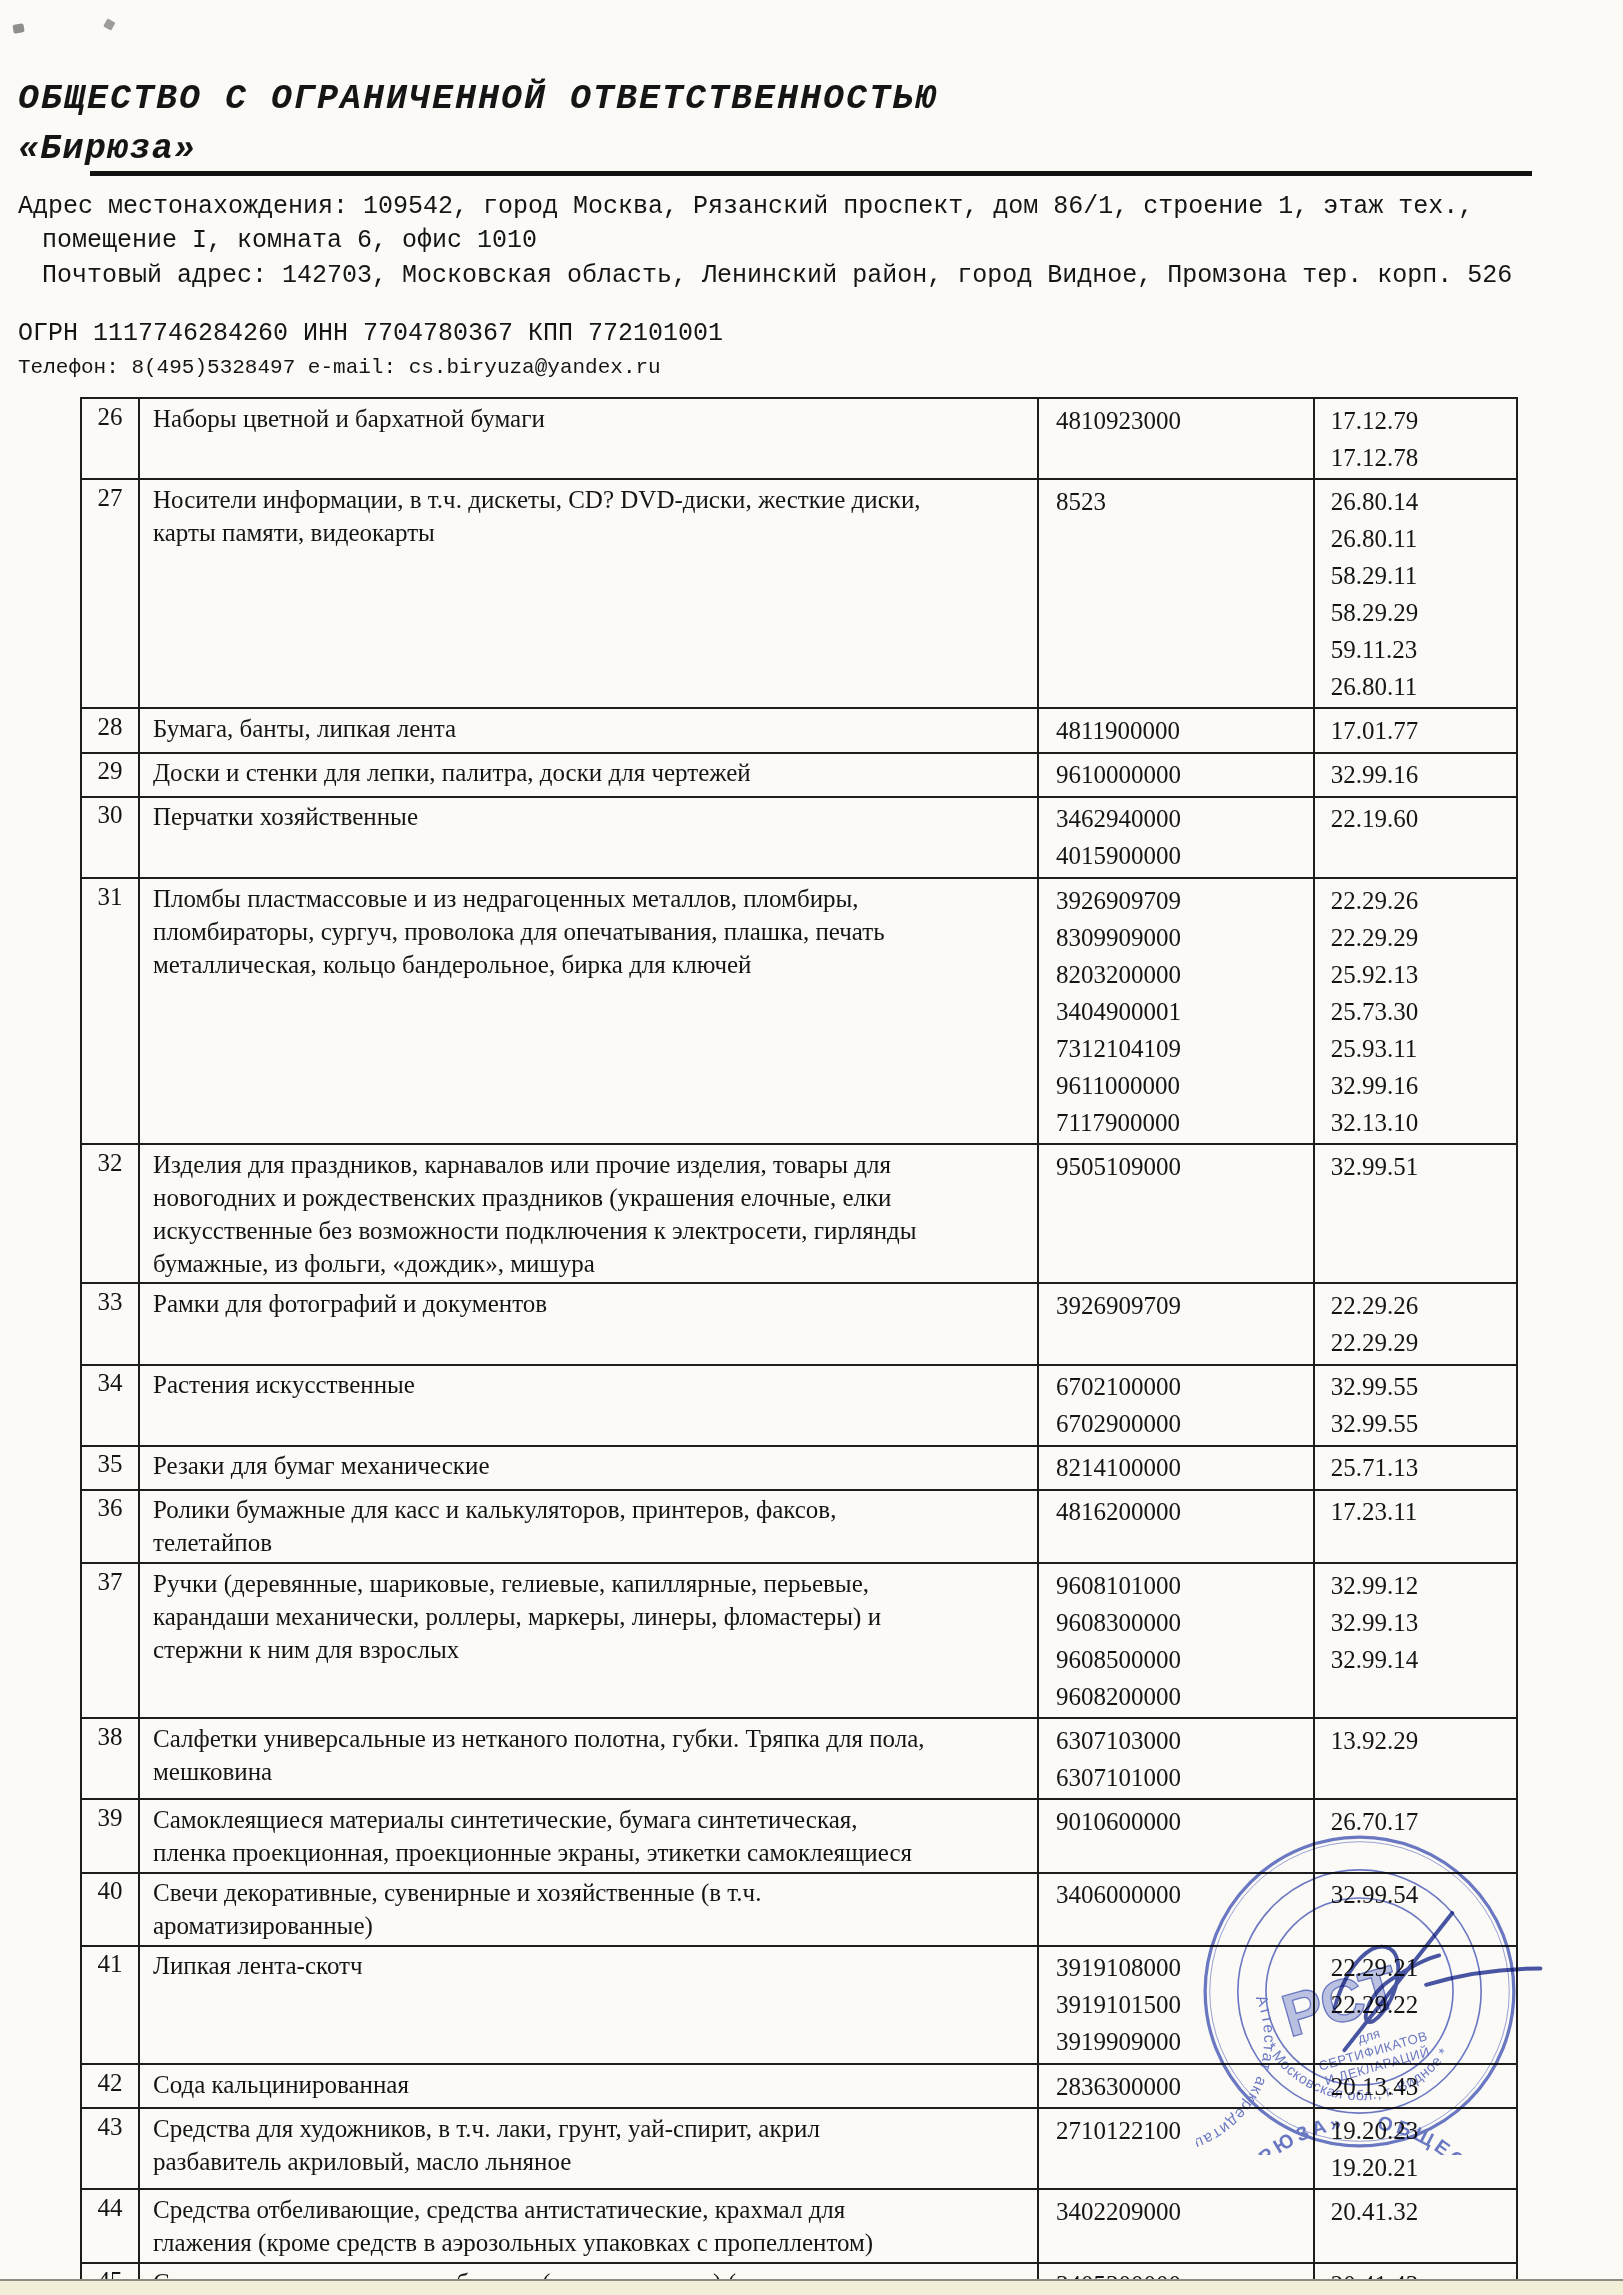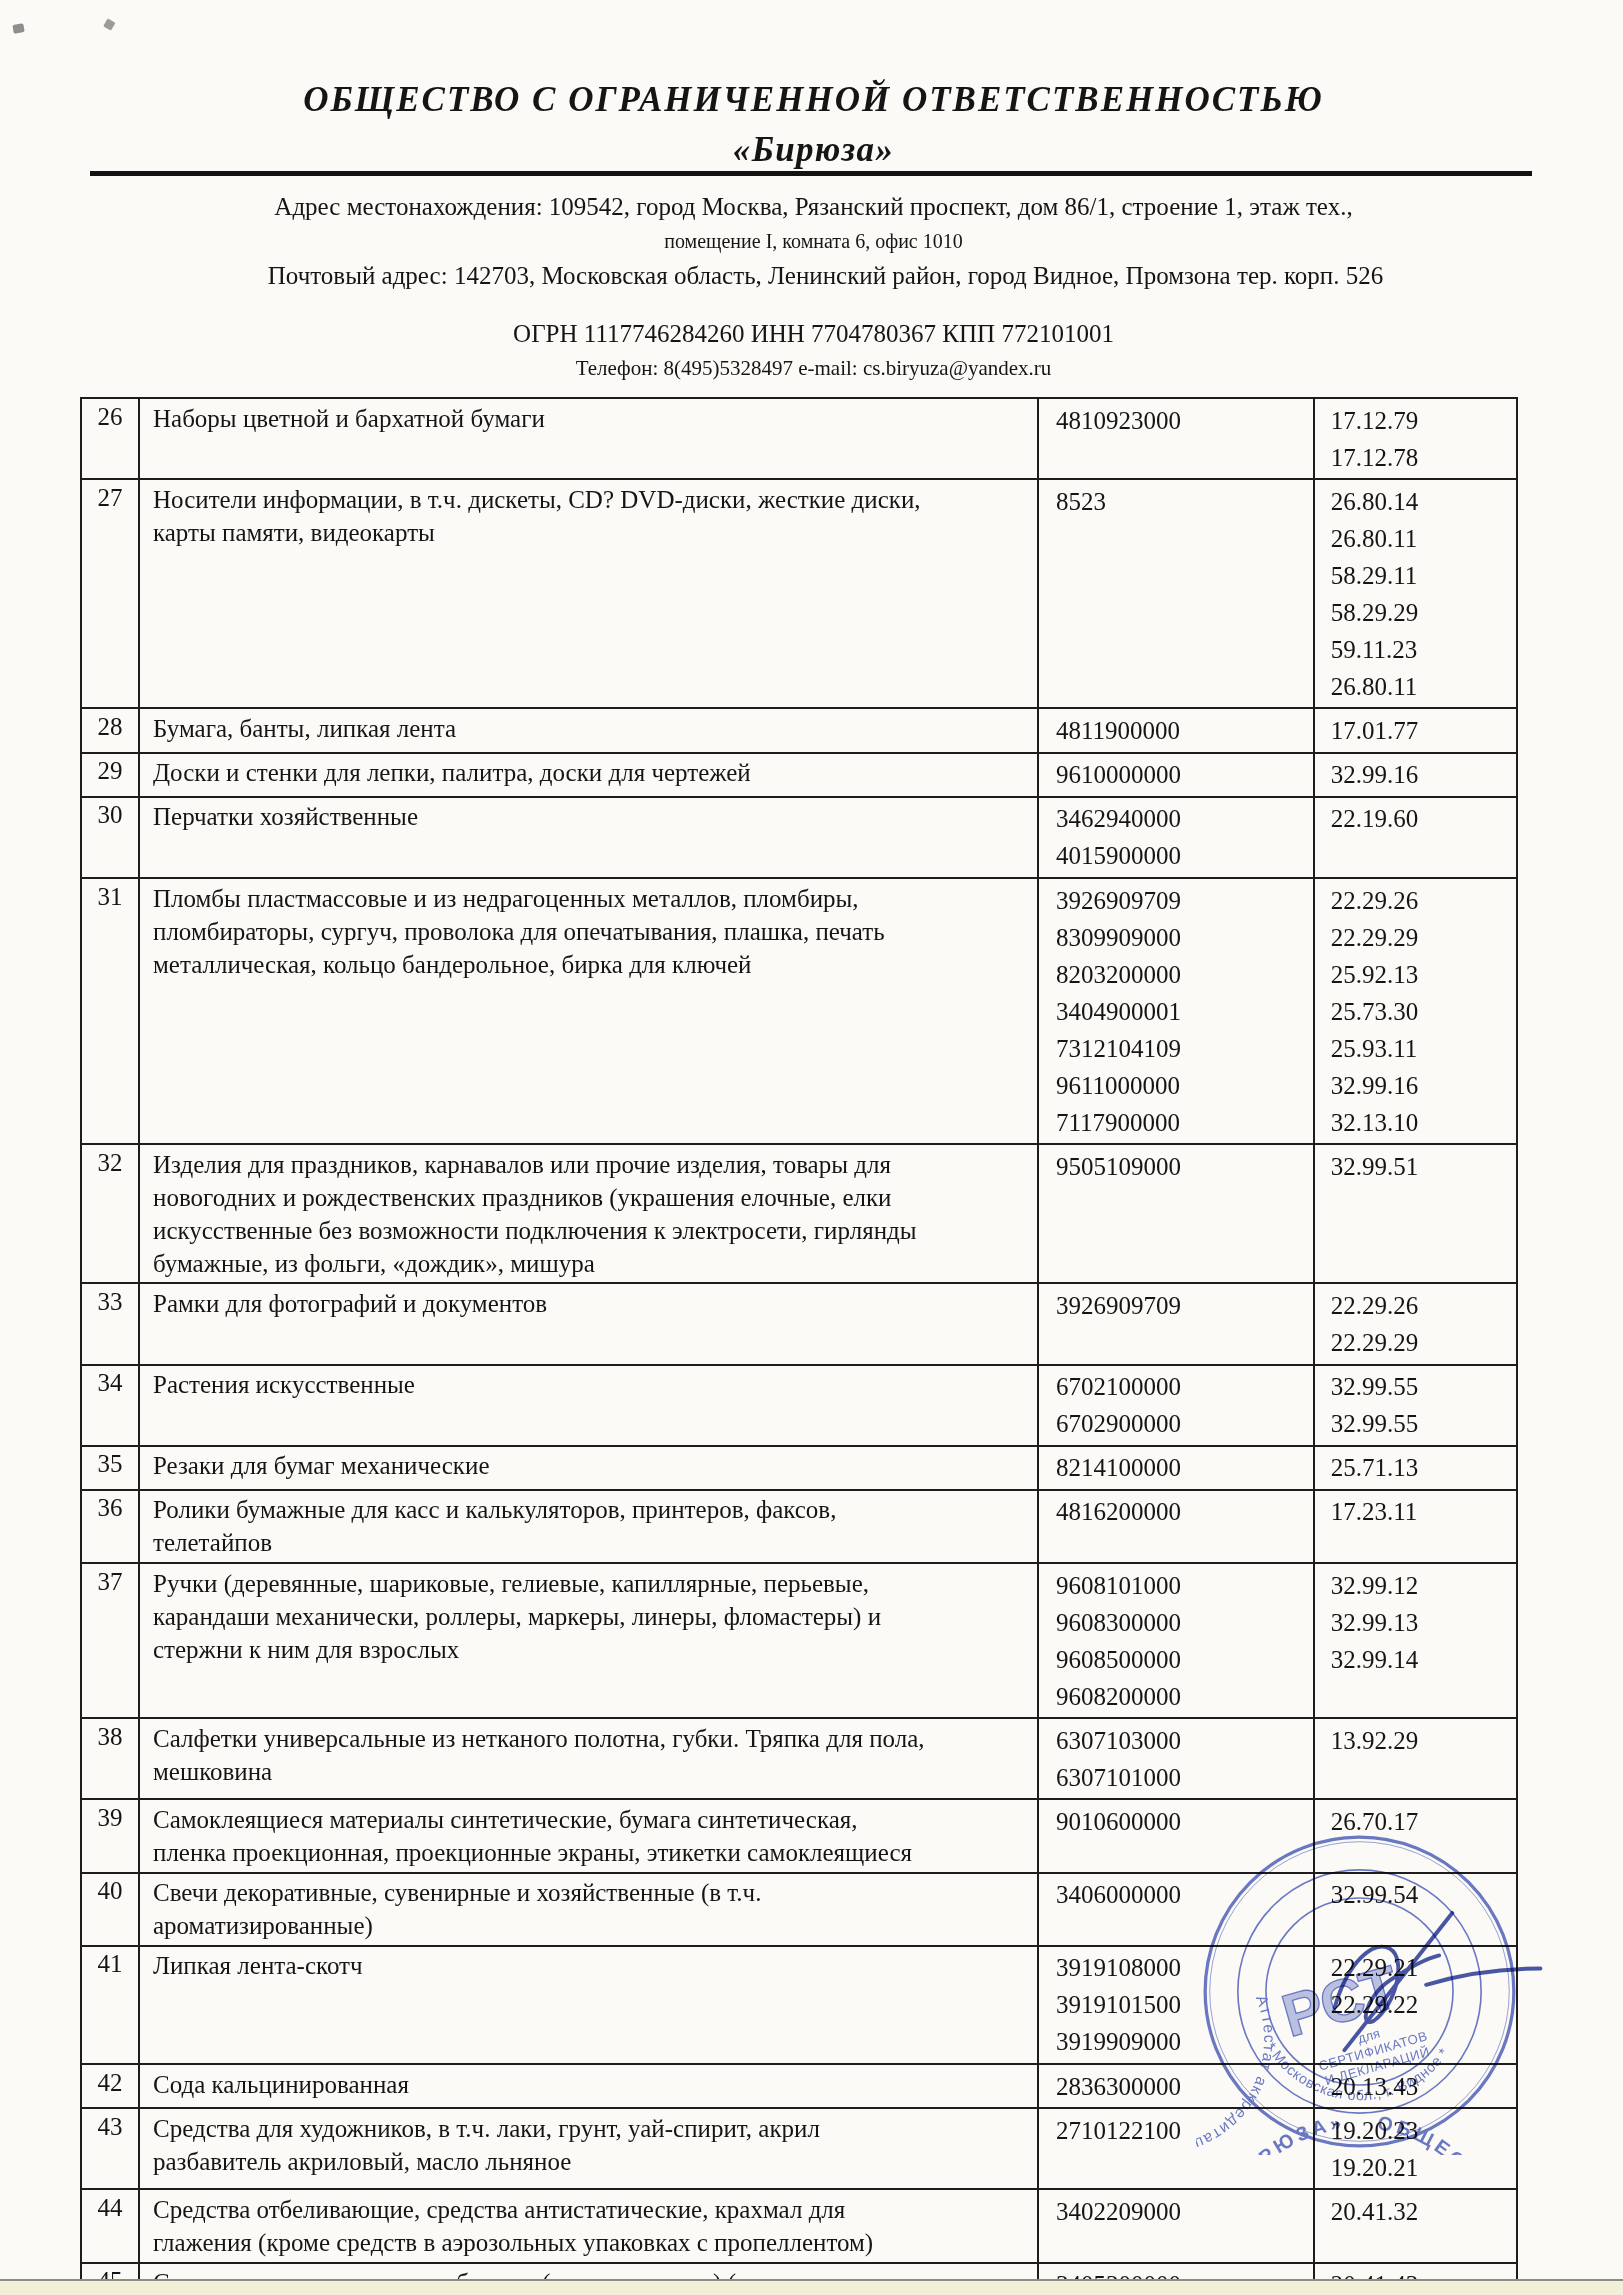--- a/index.html
+++ b/index.html
@@ -7,26 +7,26 @@
     position: relative;
     width: 1623px;
     height: 2295px;
     background: #fbfaf7;
     overflow: hidden;
     font-family: "Liberation Serif", "DejaVu Serif", serif;
     color: #151515;
   }
 
   
-  .hdr-line { position: absolute; left: 4px; right: 0; text-align: center; white-space: nowrap; }
+  .hdr-line { position: absolute; left: 18px; right: 0; white-space: nowrap; font-family: Liberation Mono, monospace; }
   .title-1 { top: 80px; font-size: 35px; line-height: 39px; font-weight: bold; font-style: italic; letter-spacing: 2px; }
   .title-2 { top: 130px; font-size: 35px; line-height: 39px; font-weight: bold; font-style: italic; letter-spacing: 1.3px; }
   .title-rule { position: absolute; top: 171px; left: 90px; width: 1442px; height: 4.6px; background: #121212; }
   .addr-1 { top: 190px; font-size: 25px; line-height: 34px; }
-  .addr-2 { top: 224px; font-size: 20px; line-height: 34px; }
+  .addr-2 { top: 224px; font-size: 25px; line-height: 34px; margin-left: 24px; }
   .addr-3 { top: 259px; font-size: 25px; line-height: 34px; margin-left: 24px; }
   .ogrn   { top: 317px; font-size: 25px; line-height: 34px; }
   .phone  { top: 351px; font-size: 21px; line-height: 34px; }
 
   
   table.goods {
     position: absolute;
     left: 80px;
     top: 397px;
     width: 1437px;

